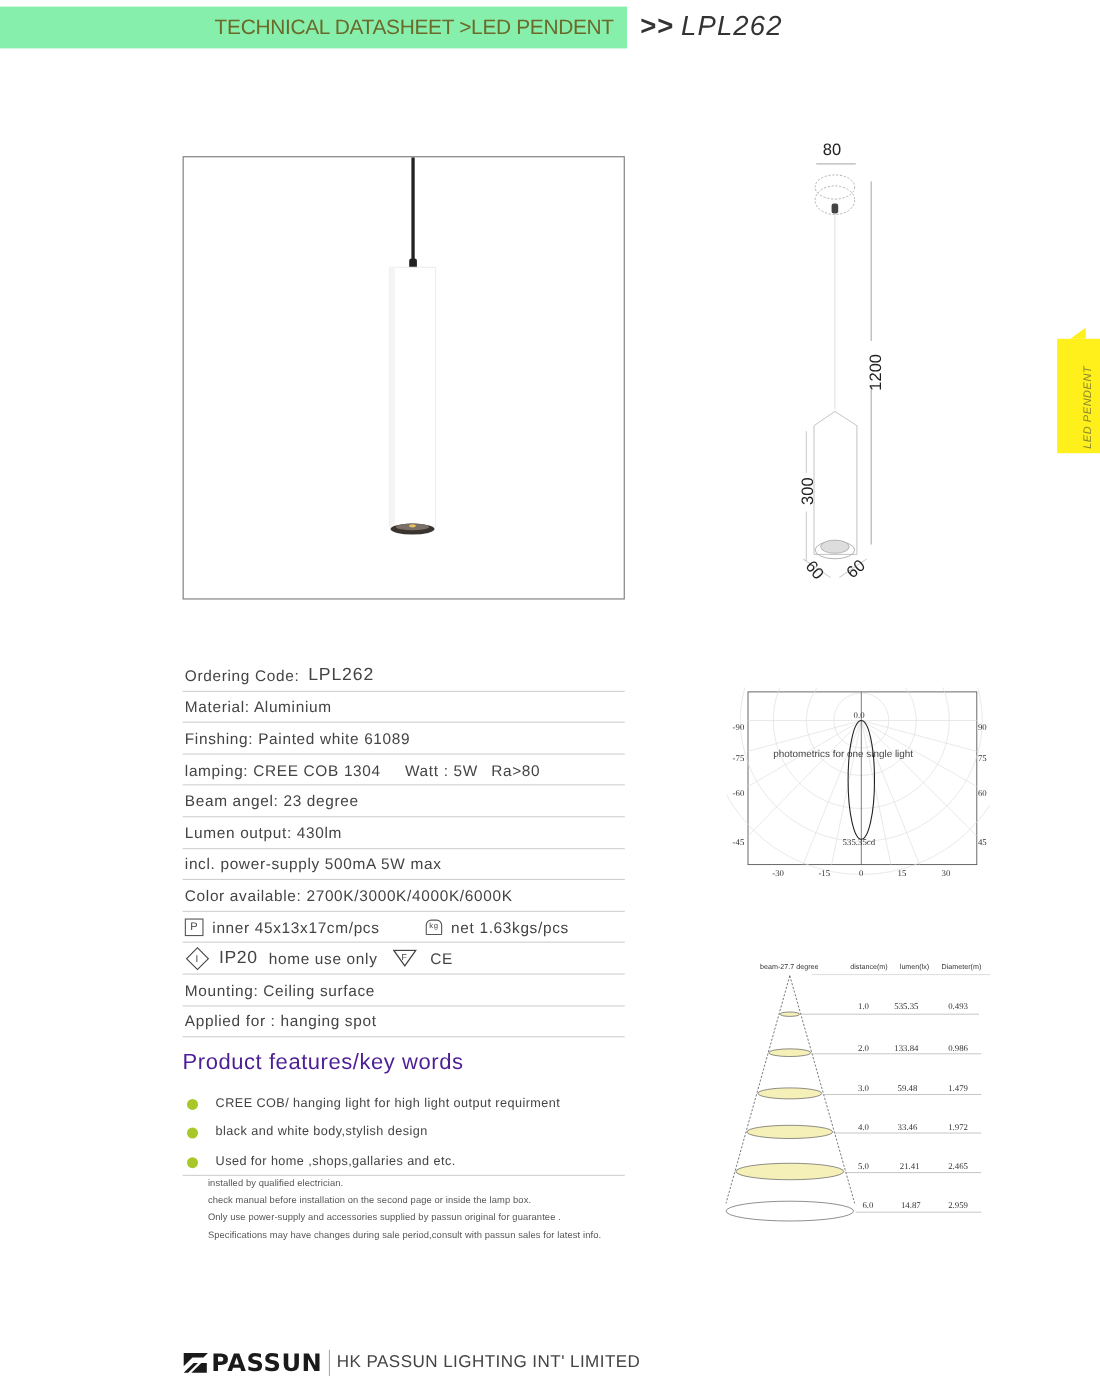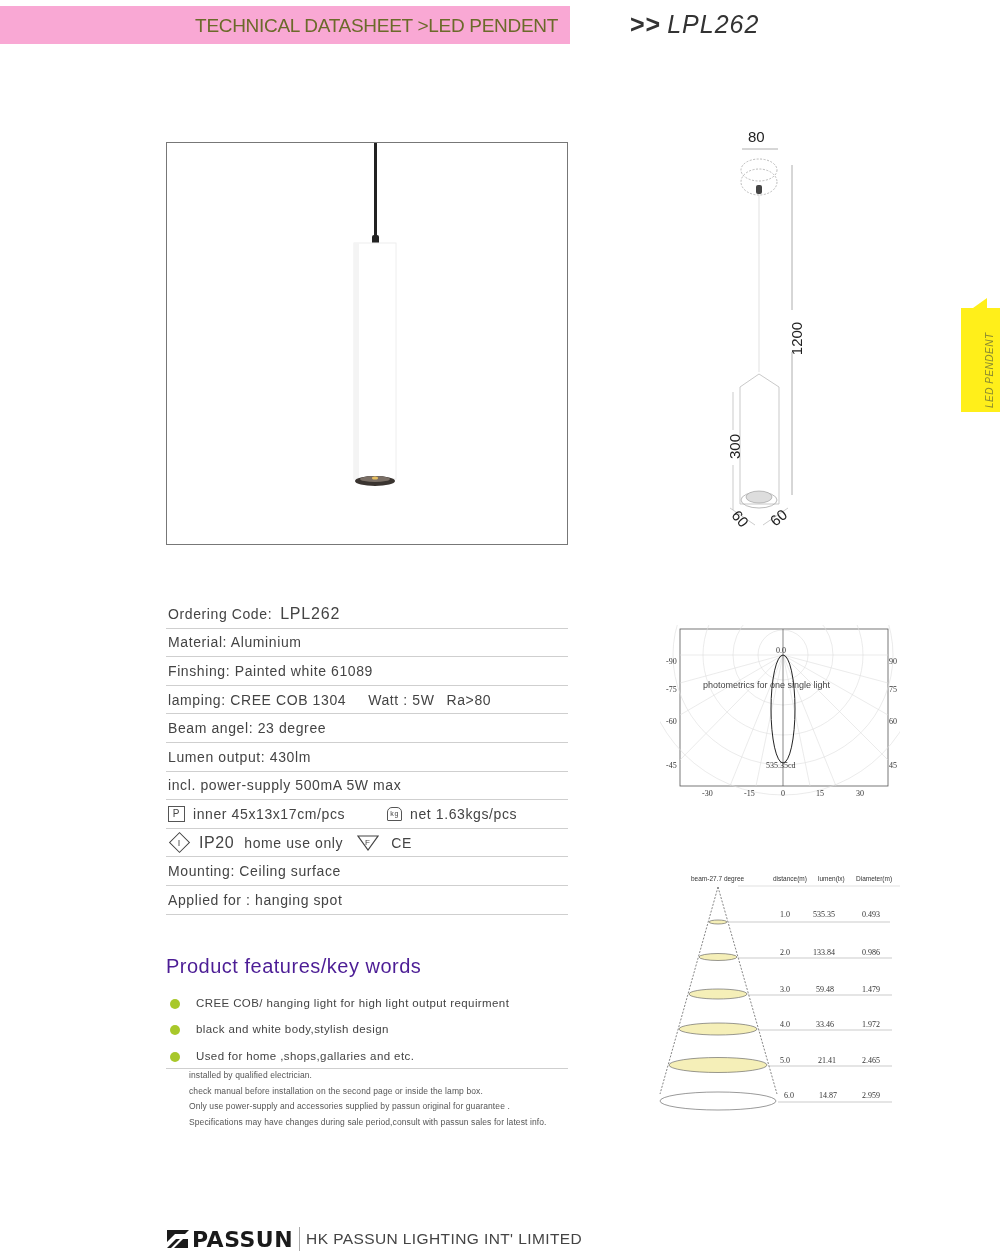--- a/index.html
+++ b/index.html
@@ -1,21 +1,21 @@
 <!DOCTYPE html>
 <html><head>
 <meta charset="utf-8">
 <style>
   * { box-sizing: border-box; margin: 0; padding: 0; }
   html, body { width: 1000px; height: 1253px; background: #ffffff; overflow: hidden; }
   body { position: relative; font-family: "Liberation Sans", sans-serif; color: #3a3a3a; }
 
-  .header-bar { position: absolute; left: 0; top: 6px; width: 570px; height: 38px; background: #f9a8d4; }
+  .header-bar { position: absolute; left: 0; top: 6px; width: 570px; height: 38px; background: #86efac; }
   .header-title { position: absolute; right: 12px; top: 9px; font-size: 19px; color: #6b6a2a; letter-spacing: -0.3px; }
-  .header-model { position: absolute; left: 582px; top: 10px; font-size: 25px; color: #333; margin-left: 48px; }
+  .header-model { position: absolute; left: 582px; top: 10px; font-size: 25px; color: #333; }
   .header-model .arrows { font-weight: bold; letter-spacing: 1px; margin-right: 6px; }
   .header-model .model { font-style: italic; letter-spacing: 1px; }
 
   .side-tab { position: absolute; left: 961px; top: 308px; width: 39px; height: 104px; background: #ffef1a; }
   .side-tab::before { content: ""; position: absolute; left: 12px; top: -10px; width: 0; height: 0;
     border-left: 14px solid transparent; border-bottom: 10px solid #ffef1a; }
   .side-tab-text { position: absolute; left: 50%; bottom: 4px; transform-origin: left bottom;
     transform: rotate(-90deg) translate(0, 14px); white-space: nowrap; font-size: 10px; font-style: italic; color: #8a8a30; letter-spacing: 0.5px; }
 
   .photo-frame { position: absolute; left: 166px; top: 142px; width: 402px; height: 403px; border: 1px solid #777; background: #fff; }
@@ -123,20 +123,23 @@
     <span>Ra&gt;80</span>
   </div>
   <div class="spec-row">
       <span>Beam angel: 23 degree</span>
     </div>
   <div class="spec-row">
       <span>Lumen output: 430lm</span>
     </div>
   <div class="spec-row">
       <span>incl. power-supply 500mA 5W max</span>
+    </div>
+  <div class="spec-row">
+      <span>Color available: 2700K/3000K/4000K/6000K</span>
     </div>
   <div class="spec-row">
     <span class="ic ic-box">P</span>
     <span>inner  45x13x17cm/pcs</span>
     <span class="ic ic-weight">kg</span>
     <span>net 1.63kgs/pcs</span>
   </div>
   <div class="spec-row">
     <span class="ic ic-ip">
         <span>I</span>

